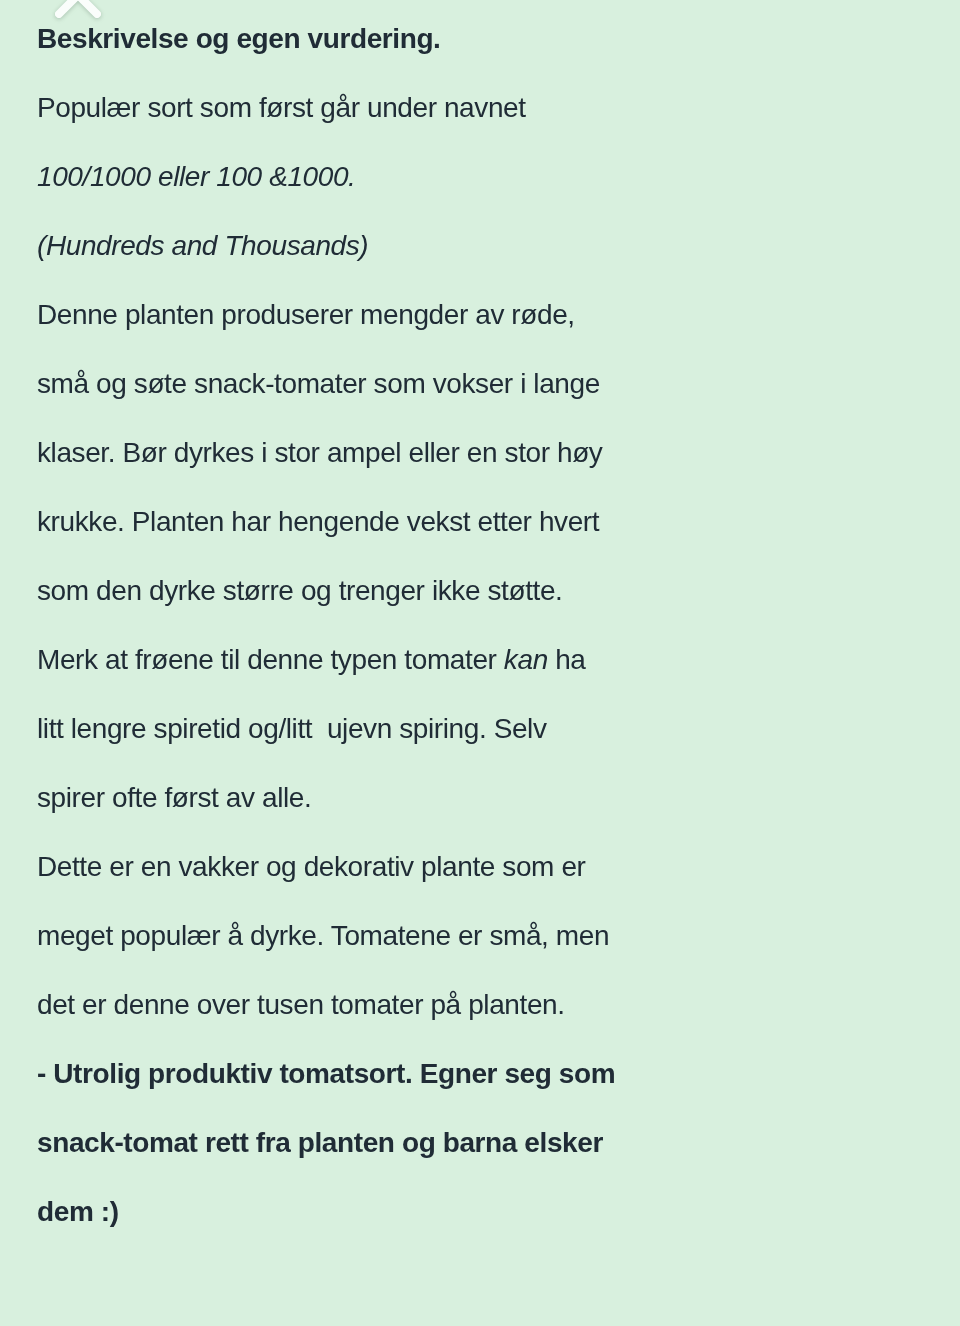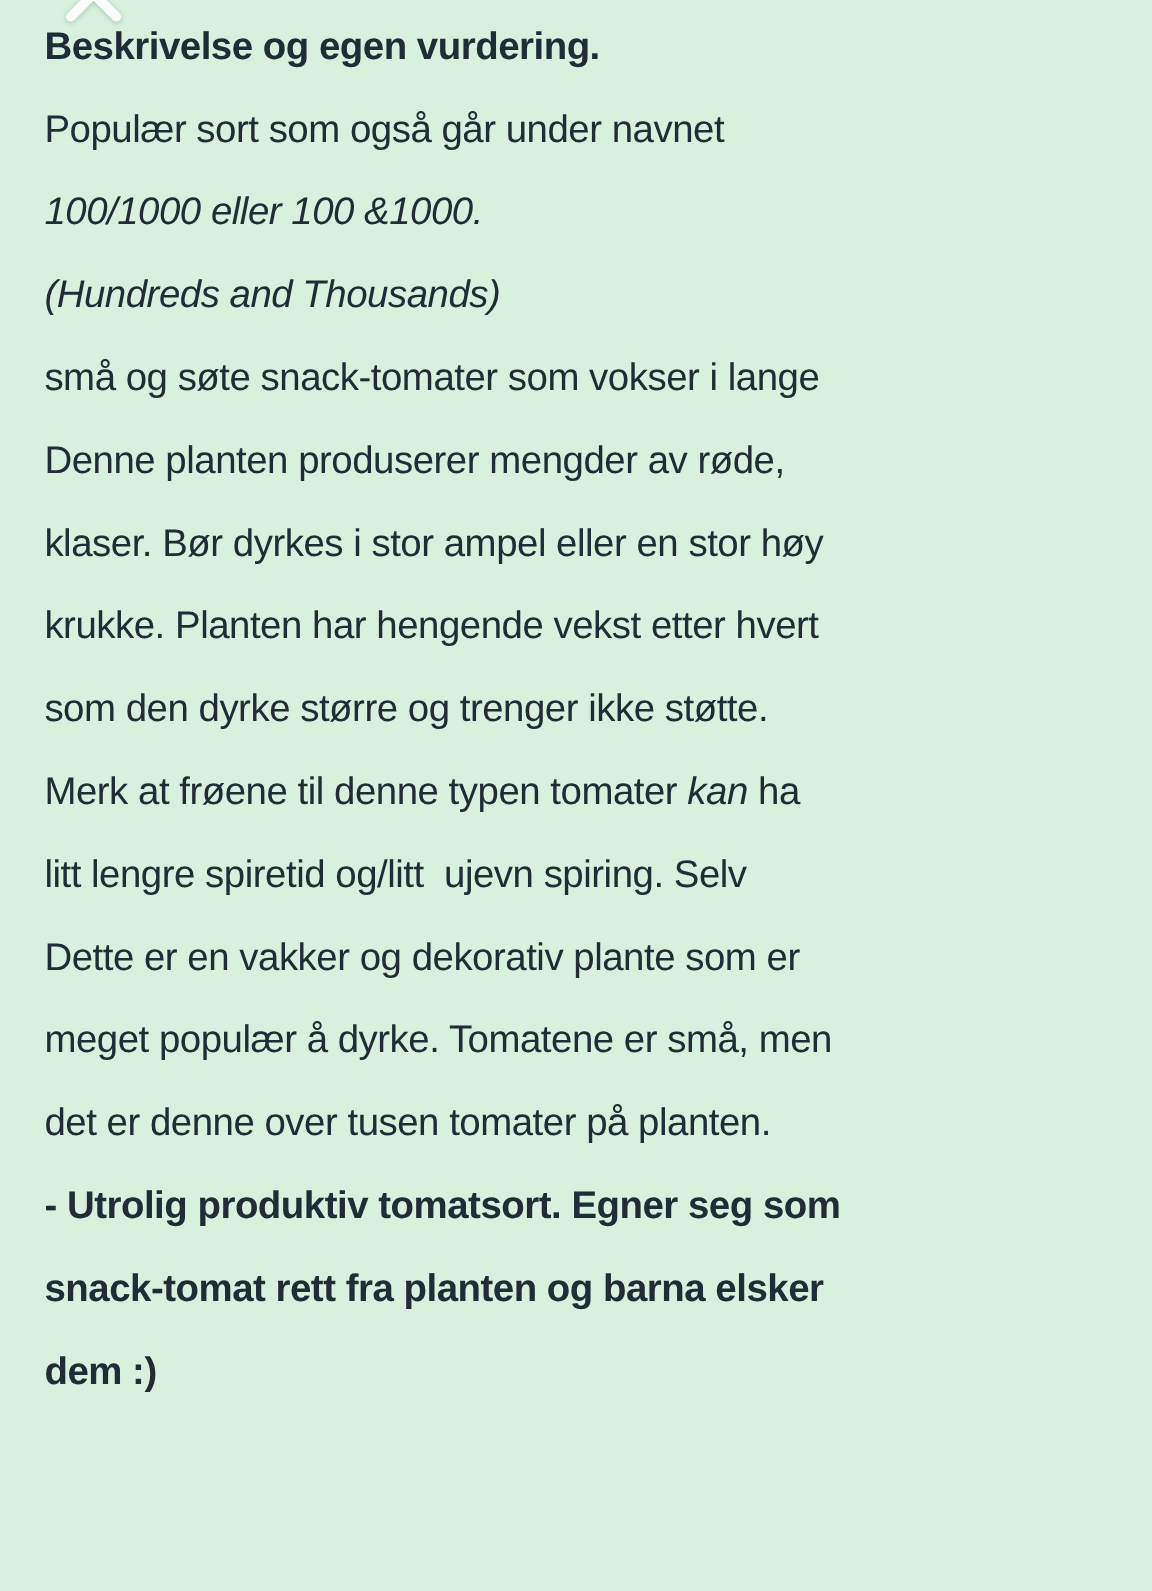--- a/index.html
+++ b/index.html
@@ -30,21 +30,21 @@
     display: block;
     filter: drop-shadow(0 1px 2px rgba(80,110,90,0.35));
   }
   .text-block {
     position: absolute;
     left: 37px;
     top: 4px;
     right: 20px;
   }
   .line {
-    font-size: 32px;
+    font-size: 28px;
     line-height: 69px;
     letter-spacing: -0.4px;
     white-space: pre;
     font-weight: 400;
     font-style: normal;
   }
   .line.bold   { font-weight: 700; }
   .line.italic { font-style: italic; }
   .seg-italic  { font-style: italic; }
 </style>
@@ -56,31 +56,32 @@
     <svg width="50" height="50" viewBox="0 0 50 50">
       <line x1="6" y1="6" x2="44" y2="44" stroke="#fafdfb" stroke-width="8" stroke-linecap="round"></line>
       <line x1="44" y1="6" x2="6" y2="44" stroke="#fafdfb" stroke-width="8" stroke-linecap="round"></line>
     </svg>
   </span>
 </button>
 
 <div class="text-block">
   <div class="line bold">Beskrivelse og egen vurdering.</div>
 
-  <div class="line">Populær sort som også går under navnet</div>
+  <div class="line">Populær sort som først går under navnet</div>
   <div class="line italic">100/1000 eller 100 &amp;1000.</div>
   <div class="line italic">(Hundreds and Thousands)</div>
+  <div class="line">Denne planten produserer mengder av røde,</div>
   <div class="line">små og søte snack-tomater som vokser i lange</div>
-  <div class="line">Denne planten produserer mengder av røde,</div>
   <div class="line">klaser. Bør dyrkes i stor ampel eller en stor høy</div>
   <div class="line">krukke. Planten har hengende vekst etter hvert</div>
   <div class="line">som den dyrke større og trenger ikke støtte.</div>
 
   <div class="line"><span>Merk at frøene til denne typen tomater </span><span class="seg-italic">kan</span><span> ha</span></div>
 
   <div class="line">litt lengre spiretid og/litt  ujevn spiring. Selv</div>
+  <div class="line">spirer ofte først av alle.</div>
   <div class="line">Dette er en vakker og dekorativ plante som er</div>
   <div class="line">meget populær å dyrke. Tomatene er små, men</div>
   <div class="line">det er denne over tusen tomater på planten.</div>
   <div class="line bold">- Utrolig produktiv tomatsort. Egner seg som</div>
   <div class="line bold">snack-tomat rett fra planten og barna elsker</div>
   <div class="line bold">dem :)</div>
 </div>
 
 </body></html>

